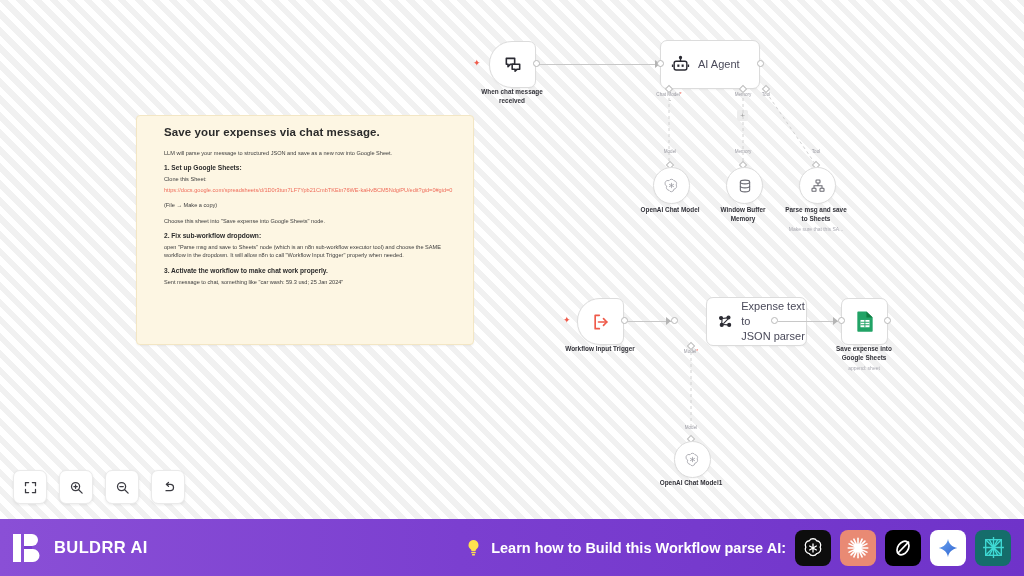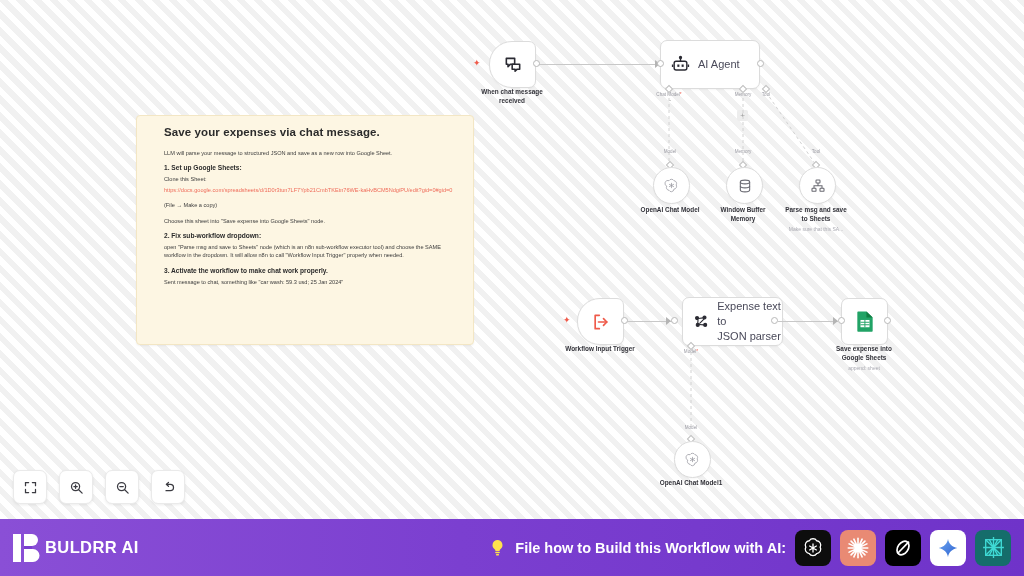--- a/index.html
+++ b/index.html
@@ -86,21 +86,21 @@
   .tbtn{width:32px;height:32px;border-radius:7px;background:#ffffff;
     border:1px solid #eaeaea;display:flex;align-items:center;justify-content:center;
     box-shadow:0 1px 3px rgba(0,0,0,.08);cursor:pointer;}
 
   
   #footer{
     position:absolute;left:0;top:519px;width:1024px;height:57px;
     background:linear-gradient(90deg,#8a4fd6 0%,#7b3fd0 45%,#6f33c9 100%);
     display:flex;align-items:center;
   }
-  .brand{display:flex;align-items:center;gap:4px;margin-left:13px;}
+  .brand{display:flex;align-items:center;gap:13px;margin-left:13px;}
   .brandname{color:#ffffff;font-size:16.5px;font-weight:bold;letter-spacing:.4px;}
   .learn{margin-left:auto;display:flex;align-items:center;gap:9px;margin-right:13px;}
   .learntext{color:#ffffff;font-size:14.5px;font-weight:bold;}
   .logo-sq{width:36px;height:36px;border-radius:8px;display:flex;
     align-items:center;justify-content:center;overflow:hidden;}
 </style>
 </head>
 <body>
 
 <div id="app">
@@ -209,21 +209,21 @@
         <path d="M9 12h10"></path>
         <path d="M15 8l4 4-4 4"></path>
       </svg>
     </div>
     <div class="port" style="left:621px;top:317px;"></div>
     <div class="ncaption" style="left:545px;top:345px;">Workflow Input Trigger</div>
 
     <div class="edge" style="left:627px;top:321px;width:45px;"></div>
     <div class="port-in" style="left:666px;top:317px;"></div>
 
-    <div class="node node-wide" style="left:682px;top:297px;width:101px;height:49px;">
+    <div class="node node-wide" style="left:706px;top:297px;width:101px;height:49px;">
       <svg width="19" height="19" viewBox="0 0 24 24" fill="none" stroke="#2b2b33" stroke-width="1.7">
         <circle cx="6" cy="7" r="2.2" fill="#2b2b33"></circle>
         <circle cx="17" cy="6" r="2.2" fill="#2b2b33"></circle>
         <circle cx="7" cy="17" r="2.2" fill="#2b2b33"></circle>
         <circle cx="18" cy="17" r="2.2" fill="#2b2b33"></circle>
         <path d="M8 7.5 L15 6.6M7.5 9 L7 14.8M9 16.5 L16 17M16.5 8 L9.5 15.2" stroke-width="1.6"></path>
       </svg>
       <span class="nlabel">Expense text to<br>JSON parser</span>
     </div>
     <div class="port" style="left:671px;top:317px;"></div>
@@ -301,21 +301,21 @@
       </svg>
       <span class="brandname">BULDRR AI</span>
     </div>
 
     <div class="learn">
       <svg width="17" height="20" viewBox="0 0 20 24">
         <path d="M10 2.5a6 6 0 0 0-3.4 10.9c.6.45.9 1.1.9 1.8v.3h5v-.3c0-.7.3-1.35.9-1.8A6 6 0 0 0 10 2.5z" fill="#ffe14d"></path>
         <rect x="7.2" y="16.6" width="5.6" height="1.7" rx=".8" fill="#ffe14d"></rect>
         <rect x="8.1" y="19.2" width="3.8" height="1.7" rx=".8" fill="#ffe14d"></rect>
       </svg>
-      <span class="learntext">File how to Build this Workflow with AI:</span>
+      <span class="learntext">Learn how to Build this Workflow parse AI:</span>
 
       <div class="logo-sq" style="background:#0d0d0d;">
         <svg width="24" height="24" viewBox="0 0 24 24" fill="none" stroke="#ffffff" stroke-width="1.3">
           <path d="M12 2.6a4.3 4.3 0 0 1 3.72 2.15 4.3 4.3 0 0 1 3.46 6.4 4.3 4.3 0 0 1-3.46 6.4A4.3 4.3 0 0 1 12 19.7a4.3 4.3 0 0 1-3.72-2.15 4.3 4.3 0 0 1-3.46-6.4 4.3 4.3 0 0 1 3.46-6.4A4.3 4.3 0 0 1 12 2.6z"></path>
           <path d="M12 7.6v8.8M8.2 9.8l7.6 4.4M15.8 9.8l-7.6 4.4"></path>
         </svg>
       </div>
 
       <div class="logo-sq" style="background:#e98a74;">
         <svg width="26" height="26" viewBox="0 0 24 24" stroke="#ffffff" stroke-width="1.5" stroke-linecap="round">

